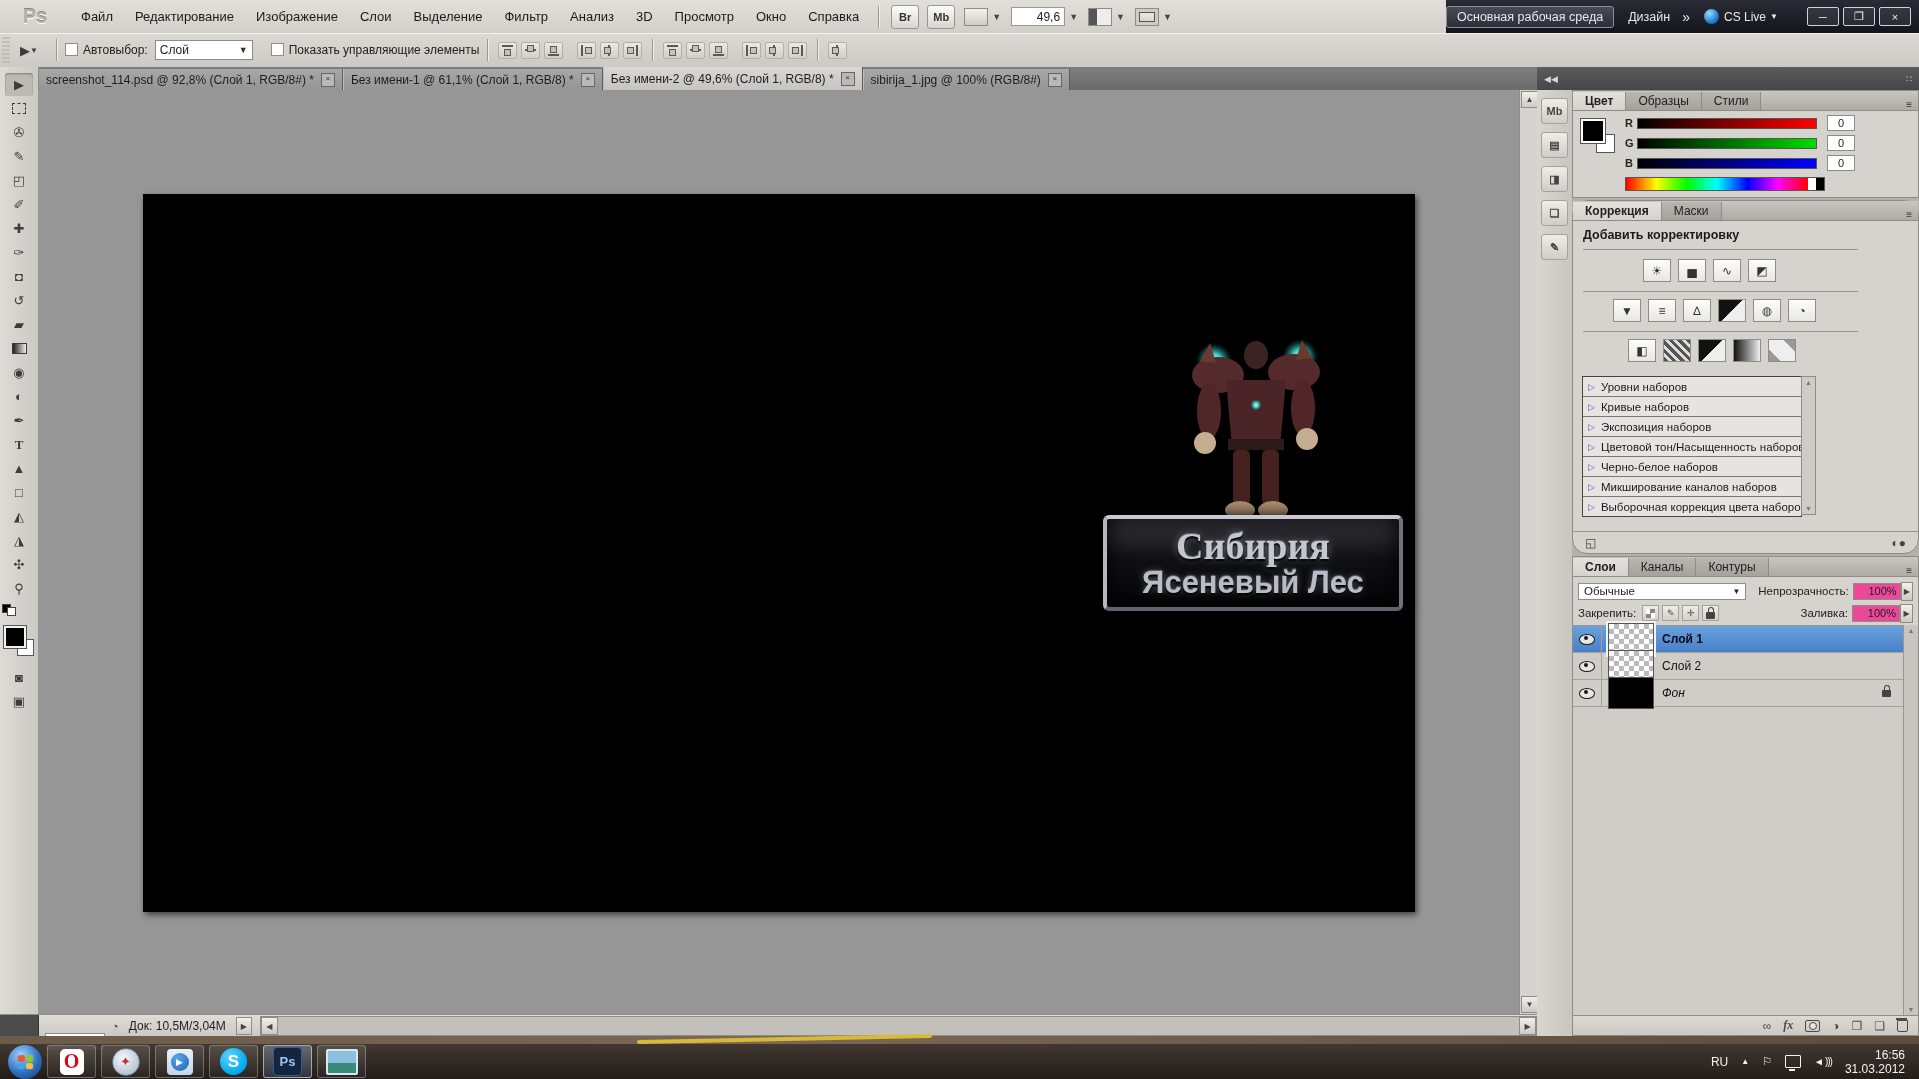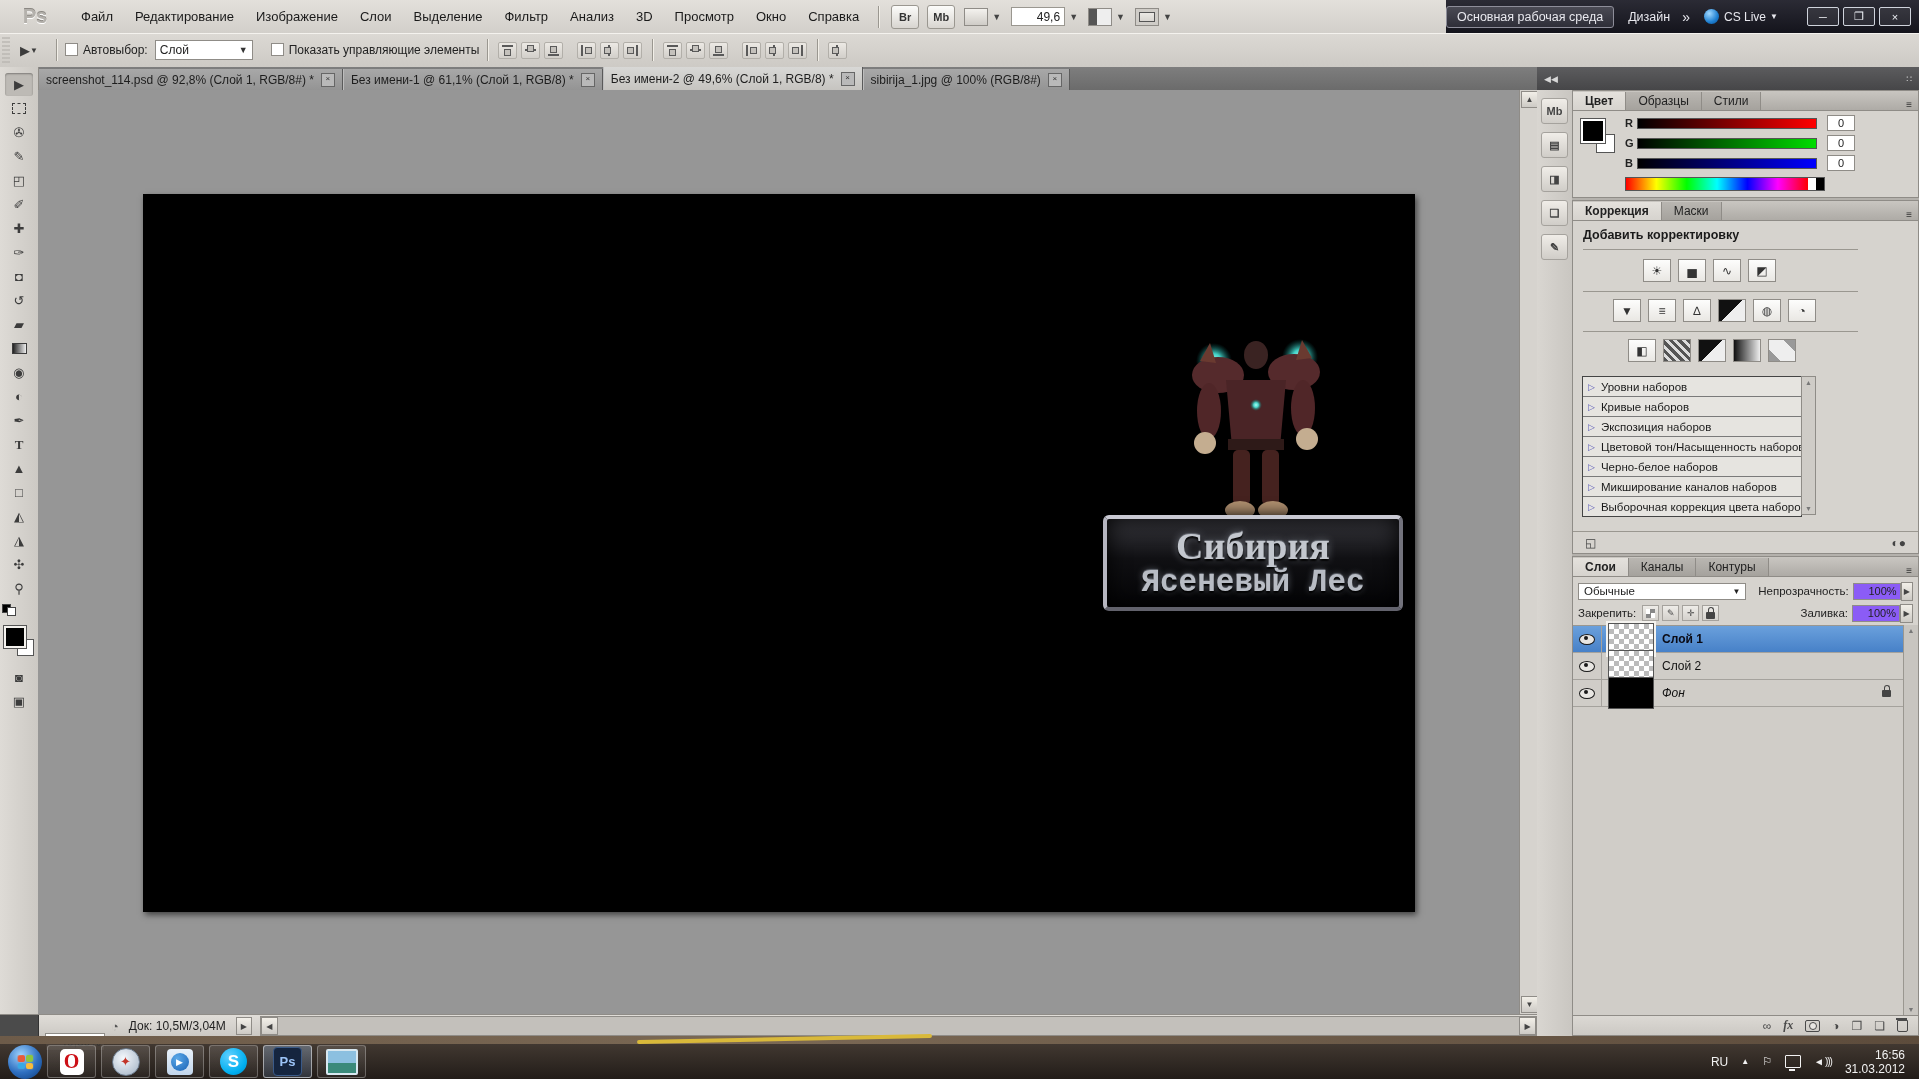--- a/index.html
+++ b/index.html
@@ -64,21 +64,21 @@
   #minifgbg{width:14px;height:12px;margin:4px 2px 0 2px;position:relative;}
   #minifgbg i{position:absolute;width:7px;height:7px;border:1px solid #444;}
   #minifgbg i:first-child{left:0;top:0;background:#000;}
   #minifgbg i:last-child{right:0;bottom:0;background:#fff;}
 
   
   #canvasarea{left:38px;top:90px;width:1481px;height:924px;background:#969696;overflow:hidden;}
   #document{left:105px;top:104px;width:1272px;height:718px;background:#000;box-shadow:2px 3px 6px rgba(0,0,0,.55);}
   #wowlogo{left:960px;top:321px;width:300px;height:96px;border:4px solid;border-color:#c9c9d3 #72727c #62626c #b6b6c0;border-radius:6px;background:linear-gradient(180deg,#38383e,#101013 45%,#040406);box-shadow:0 0 16px #000,inset 0 0 22px #000;display:flex;flex-direction:column;align-items:center;justify-content:center;box-sizing:border-box;}
   #wowlogo .l1{font-family:"Liberation Serif",serif;font-weight:bold;font-size:38px;line-height:40px;color:#c3c7ce;text-shadow:0 2px 2px #000,0 -1px 1px #6a6e76,0 0 8px rgba(210,220,235,.45);}
-  #wowlogo .l2{font-family:Liberation Mono, monospace;font-weight:bold;font-size:31px;line-height:34px;color:#b8bcc4;text-shadow:0 2px 2px #000,0 -1px 1px #62666e,0 0 7px rgba(205,215,230,.4);}
+  #wowlogo .l2{font-family:Liberation Sans, sans-serif;font-weight:bold;font-size:31px;line-height:34px;color:#b8bcc4;text-shadow:0 2px 2px #000,0 -1px 1px #62666e,0 0 7px rgba(205,215,230,.4);}
 
   
   .sbtn{background:linear-gradient(#f2efe8,#cdcac5);border:1px solid #8f8c87;color:#444;display:flex;align-items:center;justify-content:center;font-size:8px;}
   #vscroll{left:1519px;top:90px;width:18px;height:924px;background:#d6d3ce;border-left:1px solid #8f8c87;}
   #vscroll .up{position:absolute;left:1px;top:1px;width:15px;height:15px;}
   #vscroll .down{position:absolute;left:1px;bottom:1px;width:15px;height:15px;}
 
   
   #statusbar{left:0;top:1014px;width:1537px;height:22px;background:linear-gradient(#e0ddd8,#cbc8c3);border-top:1px solid #8f8c87;display:flex;align-items:center;font-size:12px;color:#222;}
   #statcorner{width:38px;height:22px;background:#4b4b4b;border-right:1px solid #333;}
@@ -105,21 +105,21 @@
   #cswatches{position:absolute;left:8px;top:28px;width:34px;height:34px;}
   #cfg{position:absolute;left:0;top:0;width:20px;height:20px;background:#000;border:2px solid #fff;outline:1px solid #555;}
   #cbg{position:absolute;right:0;bottom:0;width:17px;height:17px;background:#fff;border:1px solid #555;}
   .chrow{position:absolute;left:52px;height:14px;display:flex;align-items:center;}
   .chrow b{width:12px;font-size:11px;color:#222;font-weight:bold;}
   .chtrack{width:178px;height:9px;border:1px solid #555;}
   .chval{width:26px;height:14px;border:1px solid #8f8c87;background:#fff;font-size:11px;text-align:center;margin-left:10px;color:#222;padding:0;}
   #spectrum{position:absolute;left:52px;top:86px;width:198px;height:12px;border:1px solid #555;background:linear-gradient(90deg,#f00,#ff0,#0f0,#0ff,#00f,#f0f,#f00 92%,#fff 92%,#fff 96%,#000 96%);}
 
   
-  #adjpanel{top:110px;height:354px;}
+  #adjpanel{top:110px;height:354px;border-radius:15px;}
   #adjheader{font-size:12.5px;font-weight:bold;color:#1a1a1a;margin:7px 0 0 10px;}
   .adjdiv{position:absolute;left:10px;right:60px;height:1px;background:#9a9790;}
   .adjrow{position:absolute;display:flex;gap:7px;}
   .adjico{width:26px;height:21px;border:1px solid #8f8c87;background:linear-gradient(#fdfdfc,#e9e7e3);display:flex;align-items:center;justify-content:center;font-size:12px;color:#333;}
   .bg-diag{background:repeating-linear-gradient(45deg,#555 0 3px,#ddd 3px 6px);}
   .bg-thresh{background:linear-gradient(135deg,#111 50%,#eee 50%);}
   .bg-grad{background:linear-gradient(90deg,#111,#eee);}
   .bg-x{background:linear-gradient(45deg,#999 25%,#eee 25%,#eee 75%,#999 75%);}
   #presetlist{position:absolute;left:9px;top:175px;width:218px;border:1px solid #444;background:#e6e4e0;}
   .preset{height:19px;border-bottom:1px solid #7a7a7a;display:flex;align-items:center;font-size:11.5px;color:#1a1a1a;white-space:nowrap;overflow:hidden;}
@@ -128,21 +128,21 @@
   #presetscroll{position:absolute;left:228px;top:175px;width:15px;height:139px;background:#cfccc7;border:1px solid #8f8c87;box-sizing:border-box;font-size:7px;color:#777;display:flex;flex-direction:column;justify-content:space-between;align-items:center;padding:2px 0;}
   #adjfooter{position:absolute;left:0;bottom:0;width:100%;height:22px;border-top:1px solid #9a9790;display:flex;align-items:center;justify-content:space-between;padding:0 12px;box-sizing:border-box;color:#444;font-size:12px;}
 
   
   #layerspanel{top:466px;height:480px;}
   #blendrow{position:absolute;left:5px;top:24px;right:5px;height:20px;display:flex;align-items:center;font-size:11.5px;color:#222;}
   #blendsel{width:178px;height:17px;border:1px solid #8f8c87;background:#fff;display:flex;align-items:center;justify-content:space-between;padding:0 5px;box-sizing:border-box;}
   #lockrow{position:absolute;left:5px;top:47px;right:5px;height:18px;display:flex;align-items:center;font-size:11.5px;color:#222;}
   .lockico{width:15px;height:14px;border:1px solid #a5a29d;background:linear-gradient(#eeece8,#d4d1cc);margin-right:3px;display:flex;align-items:center;justify-content:center;font-size:9px;color:#444;}
   .checker10{width:9px;height:9px;background:conic-gradient(#888 25%,#fff 0 50%,#888 0 75%,#fff 0);}
-  .numfield{width:40px;height:15px;border:1px solid #8f8c87;background:#8b5cf6;font-size:11px;text-align:right;padding:0 3px;color:#222;}
+  .numfield{width:40px;height:15px;border:1px solid #8f8c87;background:#ec4899;font-size:11px;text-align:right;padding:0 3px;color:#222;}
   .spin{width:11px;height:17px;font-size:8px;}
   #layerlist{position:absolute;left:0;top:68px;right:15px;bottom:20px;background:#d0cdc8;border-top:1px solid #9a9790;}
   .layerrow{height:26px;display:flex;align-items:center;border-bottom:1px solid #a5a29d;position:relative;}
   .layerrow.selected{background:linear-gradient(#6aa0dc,#4781c8);}
   .eyebox{width:28px;height:26px;border-right:1px solid #a5a29d;display:flex;align-items:center;justify-content:center;}
   .eye{position:relative;width:14px;height:9px;border:1px solid #1a1a1a;border-radius:50%;background:#e8e6e2;}
   .eye::after{content:"";position:absolute;left:4px;top:1.5px;width:4px;height:4px;border-radius:50%;background:#1a1a1a;}
   .lthumb{width:44px;height:30px;margin:0 8px 0 6px;border:1px solid #555;background:repeating-conic-gradient(#bbb 0 25%,#fff 0 50%) 0 0/10px 10px;}
   .lthumb.selthumb{outline:2px solid #f4f2ee;}
   .lthumb.black{background:#000;}

